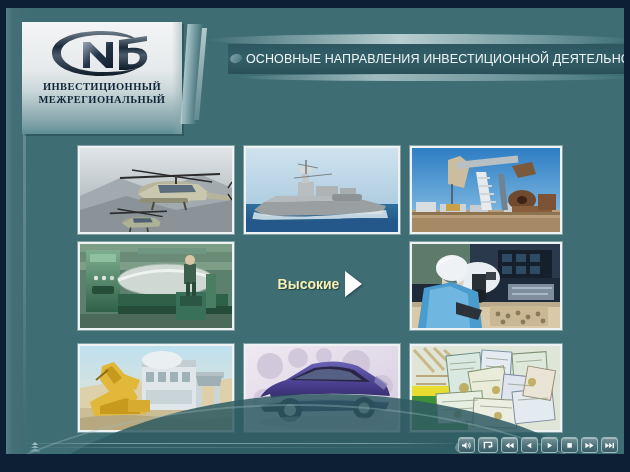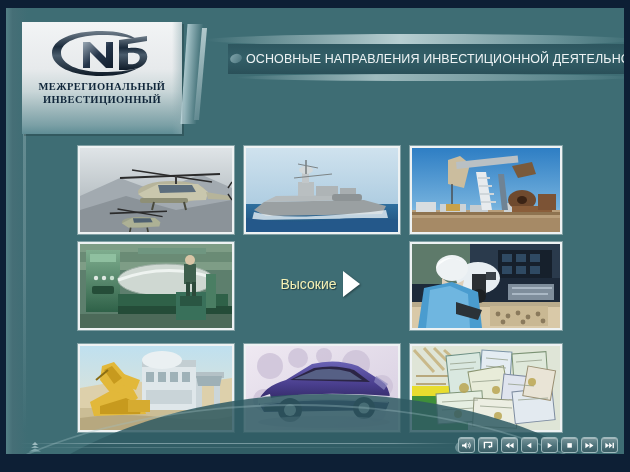--- a/index.html
+++ b/index.html
@@ -115,21 +115,21 @@
   .c-c3{left:332px;width:148px;}
 
   .pic{position:absolute;inset:0;}
 
   
   .center-tile{
     position:absolute;left:166px;top:96px;width:152px;height:84px;
     display:flex;align-items:center;justify-content:center;gap:6px;
   }
   .center-text{
-    color:#f4f0b4;font-size:14px;font-weight:normal;line-height:17px;text-align:center;
+    color:#f4f0b4;font-size:14px;font-weight:bold;line-height:17px;text-align:center;
     text-shadow:1px 1px 1px rgba(0,0,0,.45);
   }
   .center-arrow{
     width:0;height:0;border-left:17px solid #ffffff;
     border-top:13px solid transparent;border-bottom:13px solid transparent;
     filter:drop-shadow(1px 1px 1px rgba(0,0,0,.4));
   }
 
   
   .controls{
@@ -194,22 +194,22 @@
         </defs>
 
         <path d="M59 3 C28 3 9 12 9 25 C9 38 28 48 59 48 C74 48 87 45 95 40 C85 43 73 44 60 44 C35 44 18 36 18 25 C18 14 35 7 60 7 C73 7 85 9 95 12 C87 6 74 3 59 3 Z" fill="url(#mg)"></path>
 
         <path d="M40 14 L40 40 L47 40 L47 24 L63 40 L70 40 L70 14 L63 14 L63 30 L47 14 Z" fill="url(#mg2)"></path>
 
         <path d="M76 12 L76 42 C76 42 92 43 99 38 C106 33 106 24 99 21 C94 19 85 20 85 20 L85 16 L104 13 L104 8 L76 12 Z
                  M85 25 C85 25 94 24 96 27 C98 30 96 35 91 36 C88 36.6 85 36 85 36 Z" fill="url(#mg)"></path>
       </svg>
       <div class="logo-lines">
+        <div>ИНВЕСТИЦИОННЫЙ</div>
         <div>МЕЖРЕГИОНАЛЬНЫЙ</div>
-        <div>ИНВЕСТИЦИОННЫЙ</div>
       </div>
     </div>
     <div class="logo-sheen"></div>
     <div class="logo-sheen2"></div>
 
     <div class="grid">
 
       <div class="cell c-r1 c-c1">
         <svg class="pic" viewBox="0 0 152 84" preserveAspectRatio="none">
           <defs>

